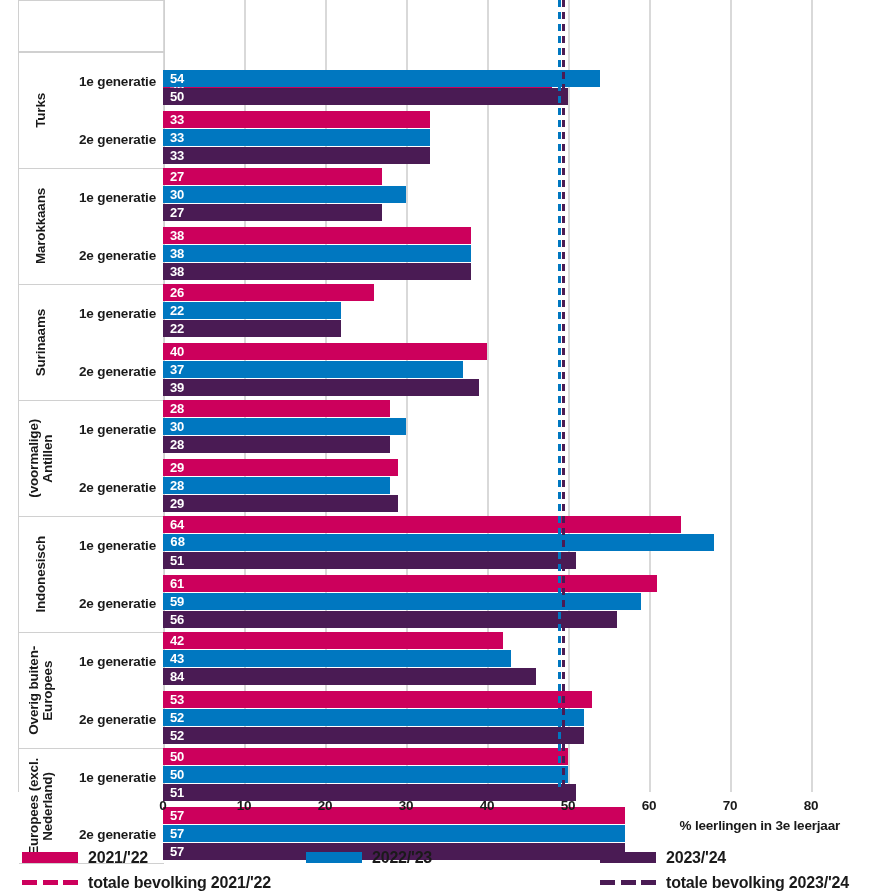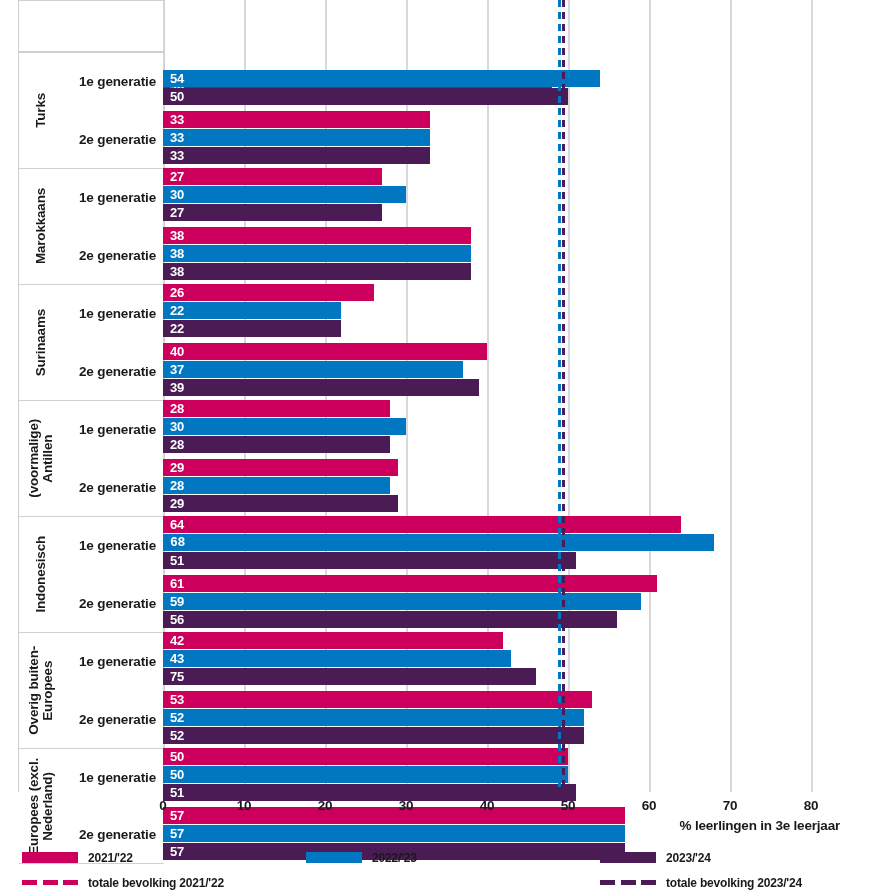--- a/index.html
+++ b/index.html
@@ -184,21 +184,21 @@
     margin-right: 10px;
     display: flex;
     justify-content: space-between;
   }
   .swatch-dash i {
     display: block;
     width: 15px;
     height: 5px;
   }
   .legend-label {
-    font-size: 12px;
+    font-size: 16px;
     font-weight: bold;
     letter-spacing: -0.2px;
     white-space: nowrap;
   }
 </style>
 </head>
 <body>
 
 <div id="chart-root">
 
@@ -408,21 +408,21 @@
       <div class="bar-row" style="top: 632px; width: 522px;">
         <div class="bar" style="width: 340.2px; background: rgb(204, 0, 92);"></div>
         <div class="bar-label">42</div>
       </div>
       <div class="bar-row" style="top: 650px; width: 648px;">
         <div class="bar" style="width: 348.3px; background: rgb(0, 119, 192);"></div>
         <div class="bar-label">43</div>
       </div>
       <div class="bar-row" style="top: 668px; width: 648px;">
         <div class="bar" style="width: 372.6px; background: rgb(74, 27, 84);"></div>
-        <div class="bar-label">75</div>
+        <div class="bar-label">84</div>
       </div>
       <div class="bar-row" style="top: 691px; width: 648px;">
         <div class="bar" style="width: 429.3px; background: rgb(204, 0, 92);"></div>
         <div class="bar-label">53</div>
       </div>
       <div class="bar-row" style="top: 709px; width: 648px;">
         <div class="bar" style="width: 421.2px; background: rgb(0, 119, 192);"></div>
         <div class="bar-label">52</div>
       </div>
       <div class="bar-row" style="top: 727px; width: 648px;">

